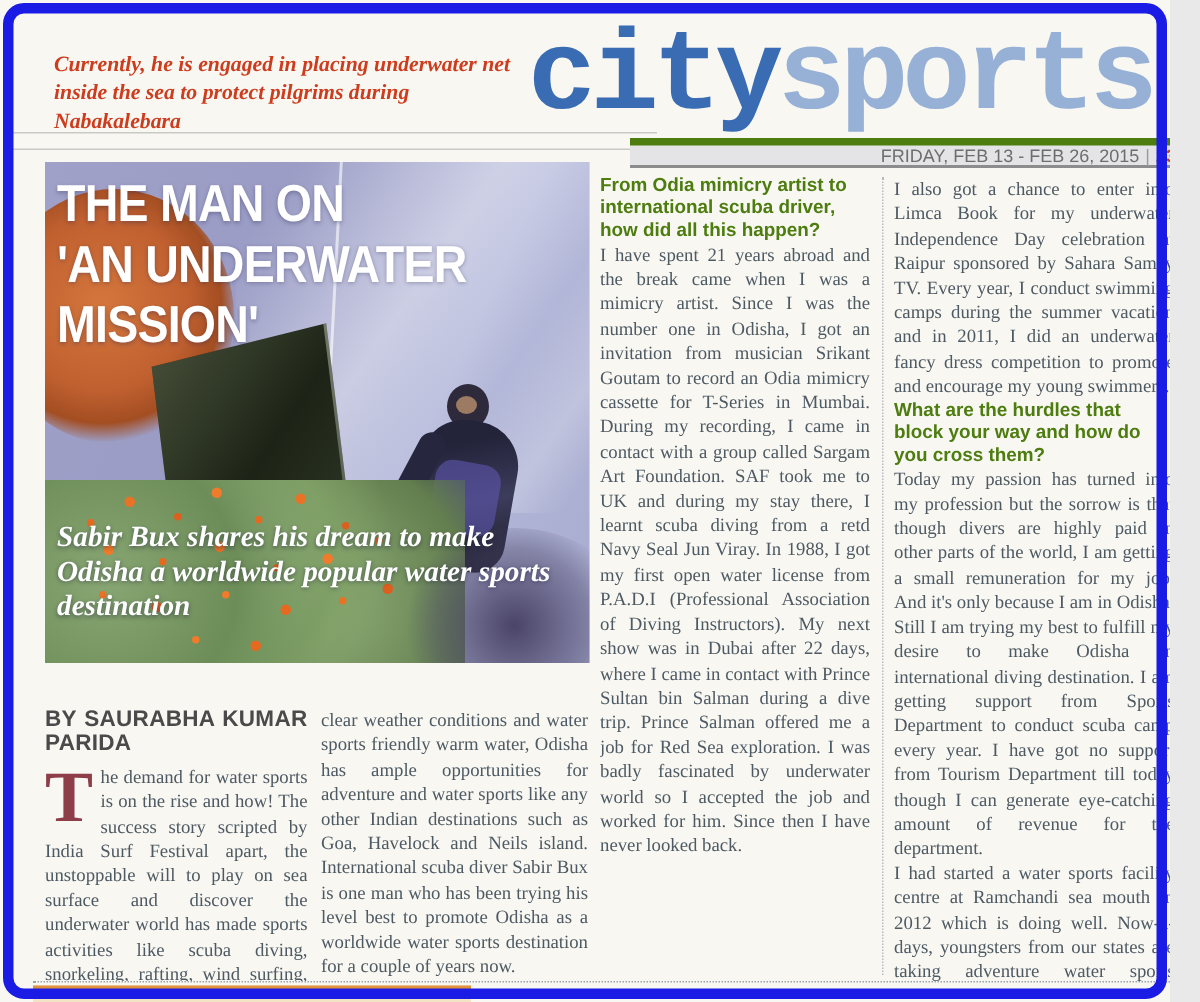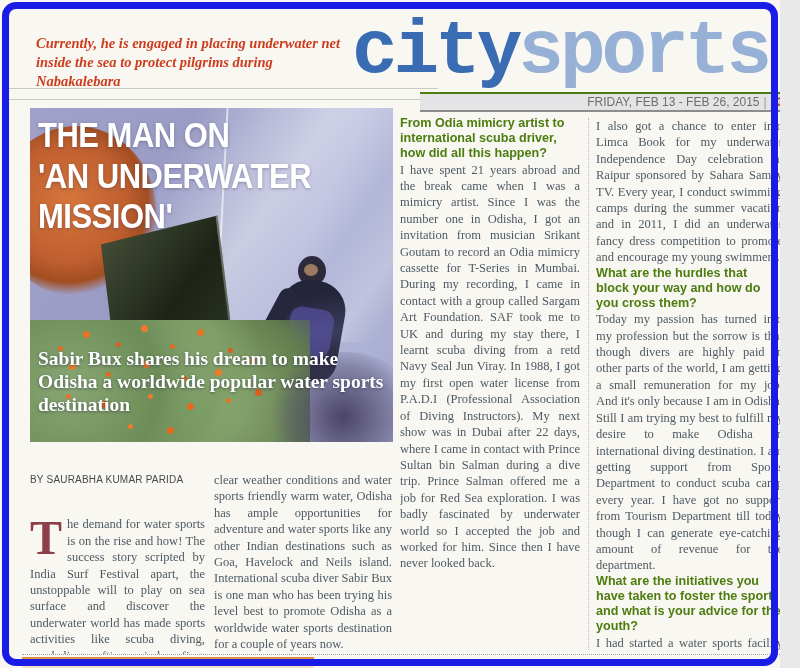--- a/index.html
+++ b/index.html
@@ -23,21 +23,21 @@
   
   .masthead{
     position:absolute;right:12px;top:12px;z-index:4;
     font-family:Liberation Mono, monospace;font-weight:bold;
     font-size:76px;line-height:80px;letter-spacing:-4px;white-space:nowrap;
   }
   .masthead .city{color:#3a6cb4;}
   .masthead .sports{color:#97b1d6;}
   .datebar{
     position:absolute;left:420px;top:92px;width:368px;height:20px;z-index:5;
-    background:#e4e4e6;border-top:2px solid #4d7c0f;border-bottom:2px solid #8c8c8c;
+    background:#e4e4e6;border-top:5px solid #4d7c0f;border-bottom:2px solid #8c8c8c;
     font-family:"Liberation Sans", sans-serif;font-size:12px;color:#6d6d6d;
     display:flex;align-items:center;justify-content:flex-end;gap:4px;padding-right:4px;box-sizing:border-box;
   }
   .datebar .pageno{font-weight:bold;color:#c2410c;}
   .datebar .bar{color:#9a9a9a;}
   
   .photo{
     position:absolute;left:30px;top:108px;width:363px;height:334px;overflow:hidden;
     background:linear-gradient(115deg,#9fa1c8 0%,#9a9cc5 35%,#b6badb 65%,#a7abce 100%);
     z-index:3;
@@ -110,35 +110,35 @@
   }
   .headline{
     position:absolute;left:8px;top:8px;z-index:8;color:#ffffff;
     font-family:"Liberation Sans", sans-serif;font-weight:bold;
     font-size:31px;line-height:36px;letter-spacing:-0.5px;
     transform:scaleY(1.12);transform-origin:top left;
     text-shadow:0 1px 3px rgba(40,40,80,.35);
   }
   .photo-caption{
     position:absolute;left:8px;bottom:26px;width:350px;z-index:8;color:#ffffff;
-    font-weight:bold;font-size:19.5px;line-height:23px;
+    font-style:italic;font-weight:bold;font-size:19.5px;line-height:23px;
     text-shadow:0 1px 3px rgba(30,30,60,.5);
   }
   
   .bodytext{color:#4e5a63;font-size:12.5px;line-height:16.4px;text-align:justify;}
   .bodytext p{margin:0;}
   .bodytext p.indent{text-indent:14px;}
   .col{position:absolute;overflow:hidden;}
   .col1{left:30px;top:472px;width:175px;height:182px;}
   .col2{left:214px;top:472px;width:178px;height:182px;}
   .col3{left:400px;top:116px;width:180px;height:538px;}
   .col4{left:596px;top:118px;width:187px;height:536px;}
   .byline{
-    font-family:"Liberation Sans", sans-serif;font-weight:normal;font-size:10px;
-    color:#4a4a4a;letter-spacing:.2px;margin-bottom:28px;
+    font-family:"Liberation Sans", sans-serif;font-weight:bold;font-size:15px;
+    color:#4a4a4a;letter-spacing:.2px;margin-bottom:5px;
   }
   .dropcap{
     float:left;font-size:48px;line-height:40px;color:#8d3e48;
     margin:2px 5px 0 0;font-weight:bold;
   }
   .question{
     font-family:"Liberation Sans", sans-serif;font-weight:bold;
     font-size:12.6px;line-height:15.2px;color:#4d7c0f;text-align:left;margin:1px 0;
   }
   .vsep{
@@ -210,21 +210,20 @@
   <div class="col col3 bodytext">
     <p class="question">From Odia mimicry artist to international scuba driver, how did all this happen?</p>
     <p>I have spent 21 years abroad and the break came when I was a mimicry artist. Since I was the number one in Odisha, I got an invitation from musician Srikant Goutam to record an Odia mimicry cassette for T-Series in Mumbai. During my recording, I came in contact with a group called Sargam Art Foundation. SAF took me to UK and during my stay there, I learnt scuba diving from a retd Navy Seal Jun Viray. In 1988, I got my first open water license from P.A.D.I (Professional Association of Diving Instructors). My next show was in Dubai after 22 days, where I came in contact with Prince Sultan bin Salman during a dive trip. Prince Salman offered me a job for Red Sea exploration. I was badly fascinated by underwater world so I accepted the job and worked for him. Since then I have never looked back.</p>
 
   </div>
 
   <div class="col col4 bodytext">
     <p>I also got a chance to enter into Limca Book for my underwater Independence Day celebration at Raipur sponsored by Sahara Samay TV. Every year, I conduct swimming camps during the summer vacation and in 2011, I did an underwater fancy dress competition to promote and encourage my young swimmers.</p>
     <p class="question">What are the hurdles that block your way and how do you cross them?</p>
     <p>Today my passion has turned into my profession but the sorrow is that though divers are highly paid in other parts of the world, I am getting a small remuneration for my job. And it's only because I am in Odisha. Still I am trying my best to fulfill my desire to make Odisha an international diving destination. I am getting support from Sports Department to conduct scuba camp every year. I have got no support from Tourism Department till today though I can generate eye-catching amount of revenue for the department.</p>
-    <p class="question">What are the initiatives you have taken to foster the sport and what is your advice for the youth?</p>
     <p><span>I had started a water sports facility centre at Ramchandi sea mouth in 2012 which is doing well. Now-a-days, youngsters from our states are taking adventure water sports seriously. I have a list of fans who want to join me and I feel more and more youth should be a part of this sport.</span></p>
   </div>
 
   <div class="vsep"></div>
   <div class="bottom-dotted"></div>
   <div class="bottom-orange-box"></div>
 
   <div class="frame"></div>
 </div>
 

